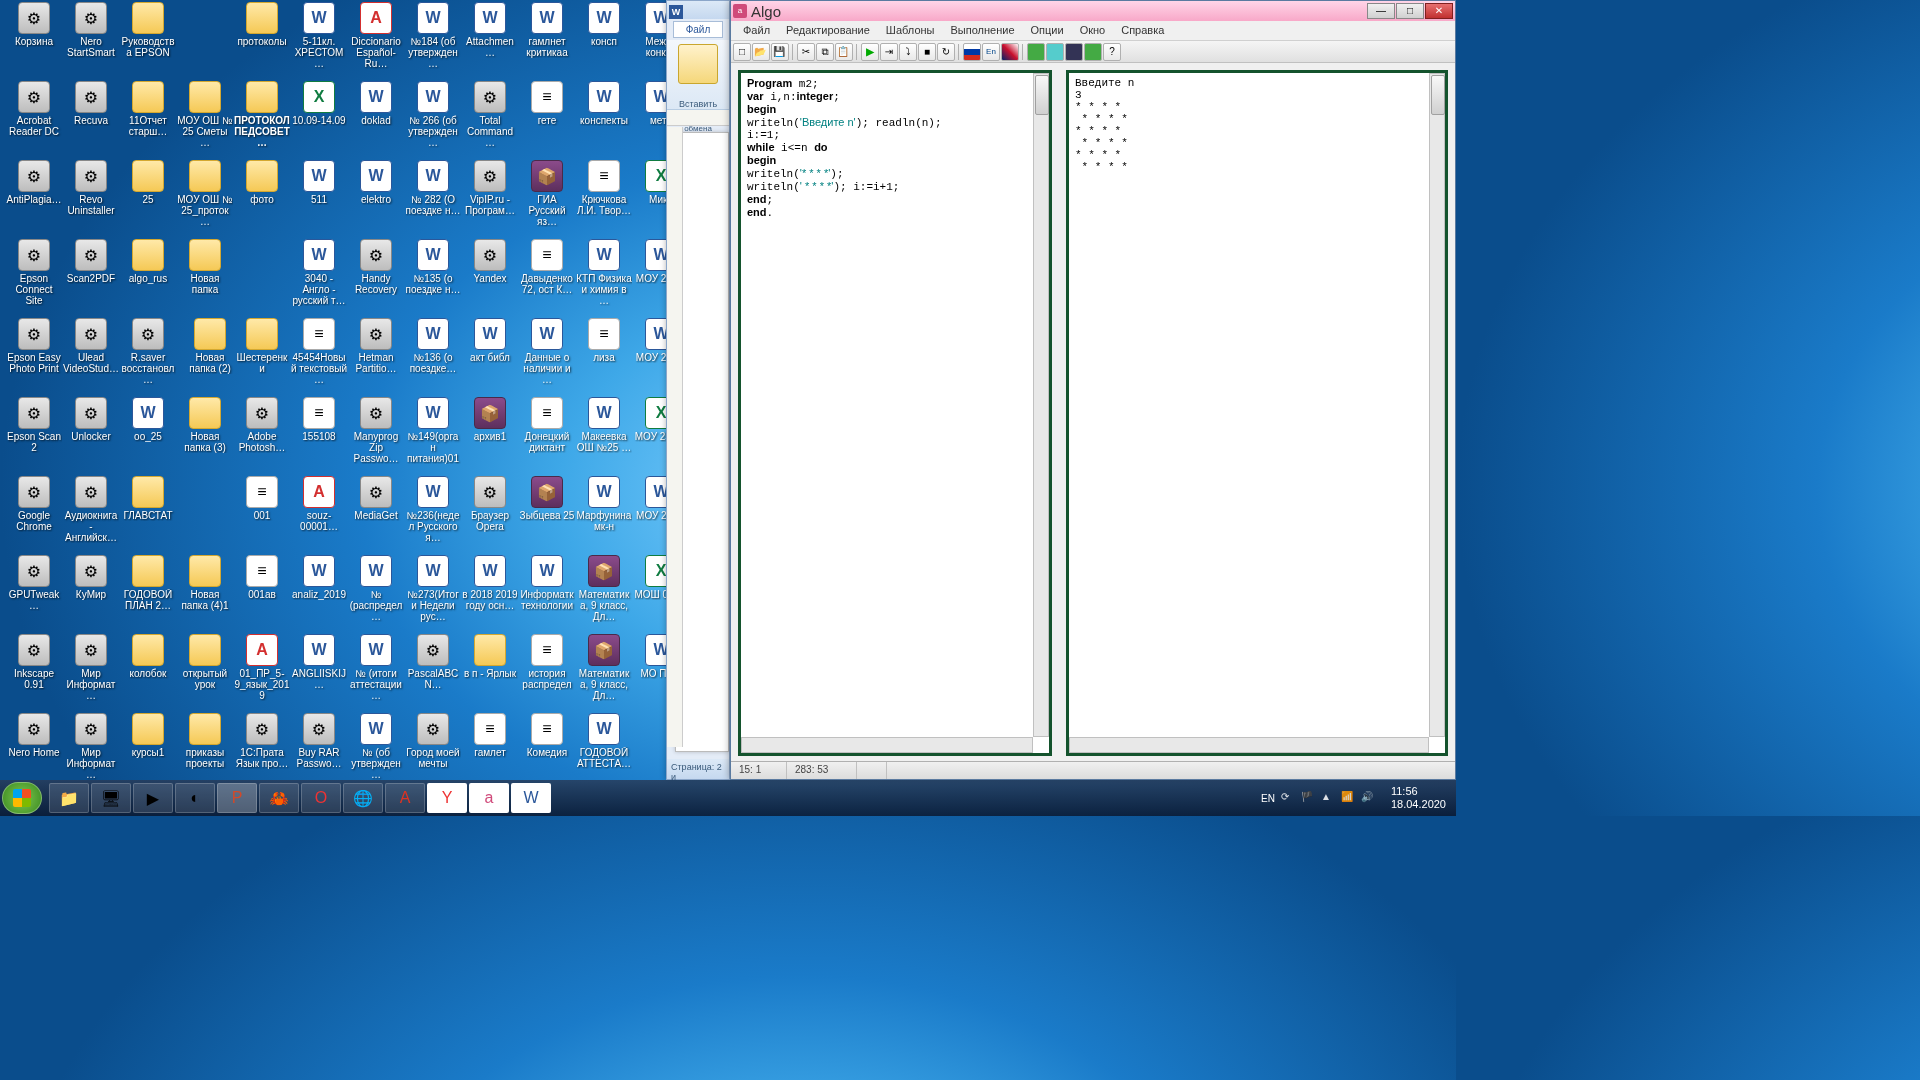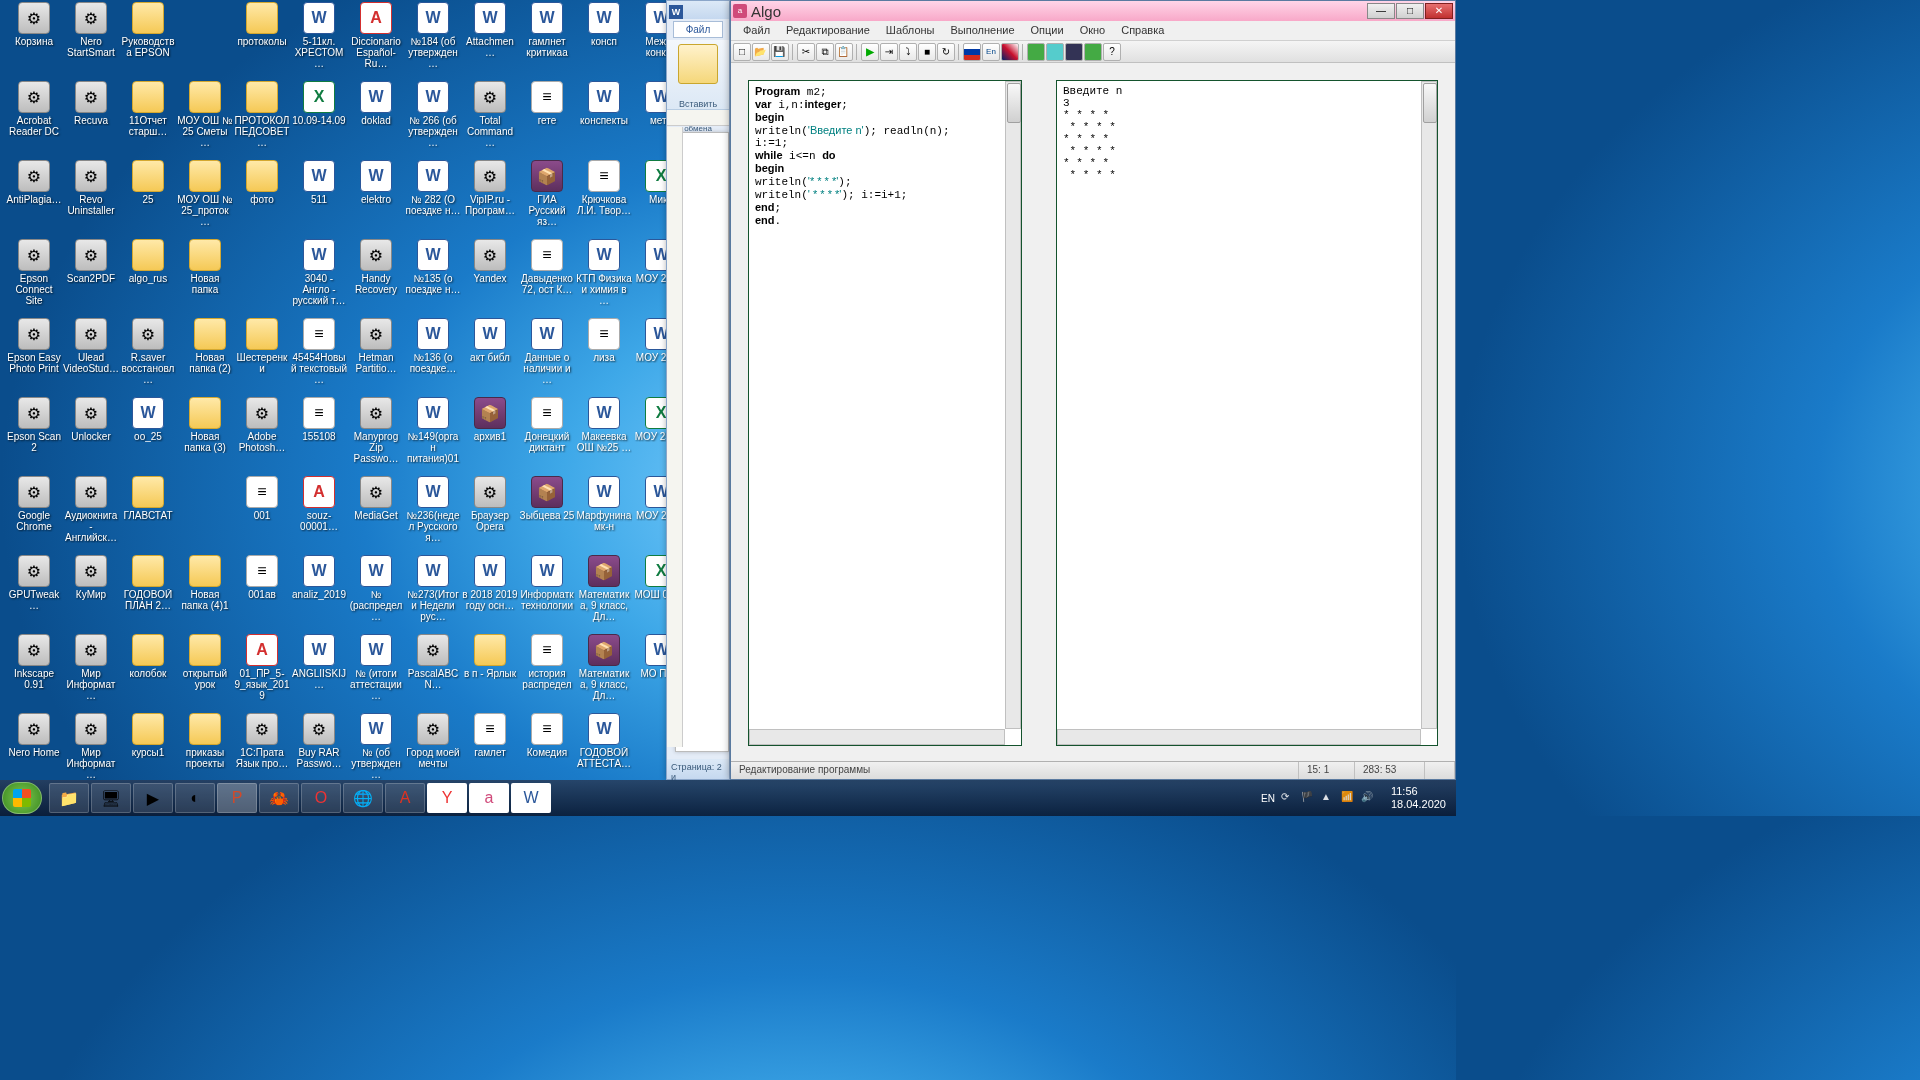--- a/index.html
+++ b/index.html
@@ -44,21 +44,21 @@
 #algo .toolbar{height:22px;background:linear-gradient(#f5f5f5,#e0e0e0);border-bottom:1px solid #c0c0c0;display:flex;align-items:center;padding:0 2px;gap:1px}
 #algo .toolbar .tbtn{width:18px;height:18px;background:linear-gradient(#fff,#e8e8e8);border:1px solid #b0b0b0;border-radius:2px;cursor:pointer;font-size:10px;text-align:center;line-height:16px}
 #algo .toolbar .tsep{width:2px;height:16px;border-left:1px solid #b0b0b0;margin:0 2px}
 #algo .toolbar .tbtn.run{color:#0a0;font-weight:bold}
 #algo .toolbar .tbtn.flag-ru{background:linear-gradient(#fff 33%,#0039a6 33%,#0039a6 66%,#d52b1e 66%)}
 #algo .toolbar .tbtn.flag-en{background:linear-gradient(45deg,#012169,#c8102e,#fff)}
 #algo .toolbar .tbtn.green{background:#4a4}
 #algo .toolbar .tbtn.cyan{background:#5cc}
 #algo .toolbar .tbtn.dark{background:#335}
 #algo .body{display:flex;height:700px}
-#algo .pane{position:relative;background:#fff;border:1px solid #14532d;margin:17px}
+#algo .pane{position:relative;background:#fff;border:3px solid #14532d;margin:7px}
 #algo .pane.code{flex:1}
 #algo .pane.out{width:382px}
 #algo .pane pre{font-family:"Courier New",monospace;font-size:11px;line-height:12px;padding:4px 6px;white-space:pre}
 #algo .pane .sb{position:absolute;background:#e8e8e8;border:1px solid #c0c0c0}
 #algo .pane .sb.v{right:0;top:0;width:16px;height:calc(100% - 16px)}
 #algo .pane .sb.h{left:0;bottom:0;height:16px;width:calc(100% - 16px)}
 #algo .pane .thumb{background:linear-gradient(#f8f8f8,#d0d0d0);border:1px solid #a0a0a0;border-radius:2px}
 #algo .pane .sb.v .thumb{width:14px;height:40px;margin:1px}
 #algo .kw{color:#000;font-weight:bold}
 #algo .str{color:#008080}
@@ -134,21 +134,21 @@
       <span class="lbl">Recuva</span>
     </div>
     <div class="dicon" style="left: 120px; top: 81px;">
       <div class="ico folder"></div>
       <span class="lbl">11Отчет старш…</span>
     </div>
     <div class="dicon" style="left: 177px; top: 81px;">
       <div class="ico folder"></div>
       <span class="lbl">МОУ ОШ № 25 Сметы …</span>
     </div>
-    <div class="dicon" style="left: 234px; top: 81px;">
+    <div class="dicon" style="left: 234px; top: 81px; font-weight: bold;">
       <div class="ico folder"></div>
       <span class="lbl">ПРОТОКОЛ ПЕДСОВЕТ…</span>
     </div>
     <div class="dicon" style="left: 291px; top: 81px;">
       <div class="ico excel">X</div>
       <span class="lbl">10.09-14.09</span>
     </div>
     <div class="dicon" style="left: 348px; top: 81px;">
       <div class="ico word">W</div>
       <span class="lbl">doklad</span>
@@ -630,21 +630,20 @@
  * * * *
 * * * *
  * * * *</pre>
       <div class="sb v">
           <div class="thumb"></div>
         </div>
       <div class="sb h"></div>
     </div>
   </div>
   <div class="statusbar">
-    <div class="cell wide">Редактирование программы</div>
     <div class="cell" style="width:56px">15:  1</div>
     <div class="cell" style="width:70px">283:  53</div>
     <div class="cell" style="width:30px"></div>
   </div>
 </div>
 
 <div id="taskbar">
   <div class="start"></div>
   <div class="tbtn">📁</div>
   <div class="tbtn">🖥</div>

